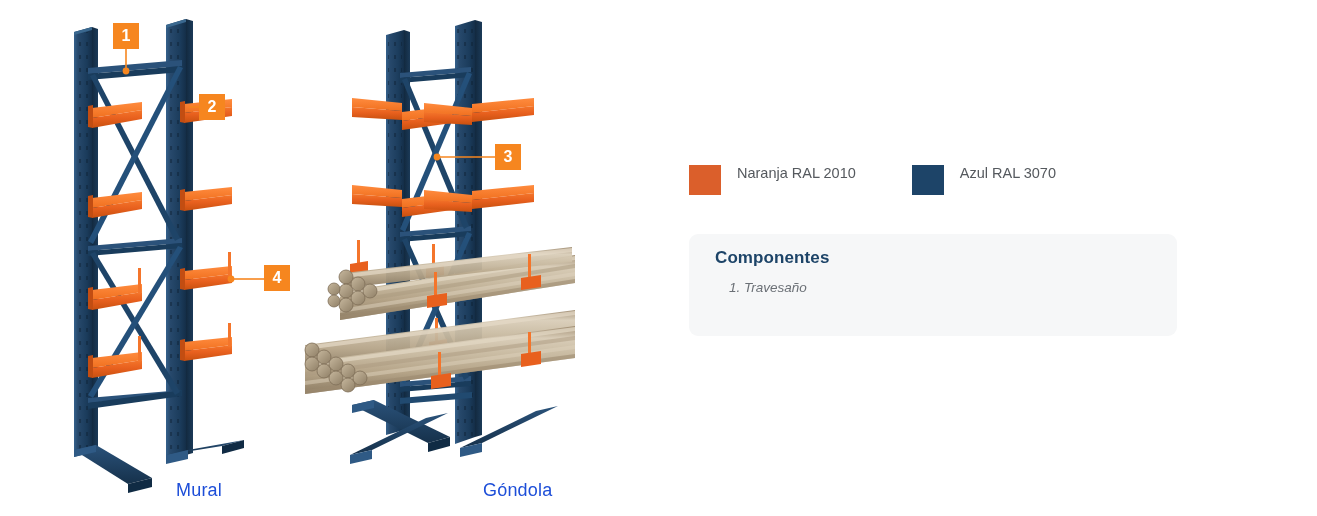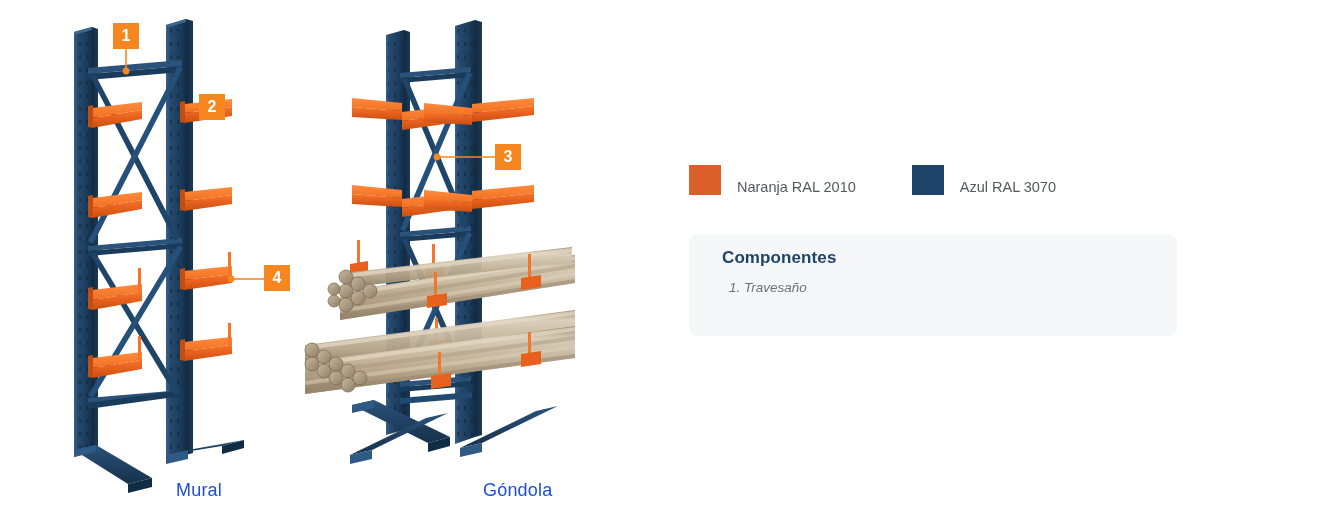--- a/index.html
+++ b/index.html
@@ -17,28 +17,28 @@
   .badge{position:absolute;width:26px;height:26px;background:#F6861F;color:#ffffff;
          font-size:16px;font-weight:bold;display:flex;align-items:center;justify-content:center;
          line-height:1;}
   .b1{left:113px;top:23px;}
   .b2{left:199px;top:94px;}
   .b3{left:495px;top:144px;}
   .b4{left:264px;top:265px;}
 
   
   .legend{position:absolute;left:689px;top:165px;display:flex;align-items:center;gap:0;}
-  .legend-item{display:flex;align-items:flex-end;}
+  .legend-item{display:flex;align-items:flex-start;}
   .legend-item + .legend-item{margin-left:56px;}
   .sw{width:32px;height:30px;display:block;}
   .legend-label{margin-left:16px;font-size:14.5px;color:#55595e;white-space:nowrap;}
 
   .comp-card{position:absolute;left:689px;top:234px;width:488px;height:102px;
              background:#f6f7f8;border-radius:9px;box-sizing:border-box;padding:14px 22px 0 22px;}
-  .comp-title{font-size:17px;font-weight:bold;color:#1d4468;letter-spacing:.1px;margin:0 0 10px 11px;}
+  .comp-title{font-size:17px;font-weight:bold;color:#1d4468;letter-spacing:.1px;margin:0 0 10px 4px;}
   .comp-cols{display:flex;}
   .comp-col{width:50%;font-style:italic;}
   .comp-li{font-size:13.5px;color:#6b7076;line-height:20px;padding-left:18px;white-space:nowrap;}
 </style>
 </head>
 <body>
 
 <div id="stage">
 
   <div class="illus">

